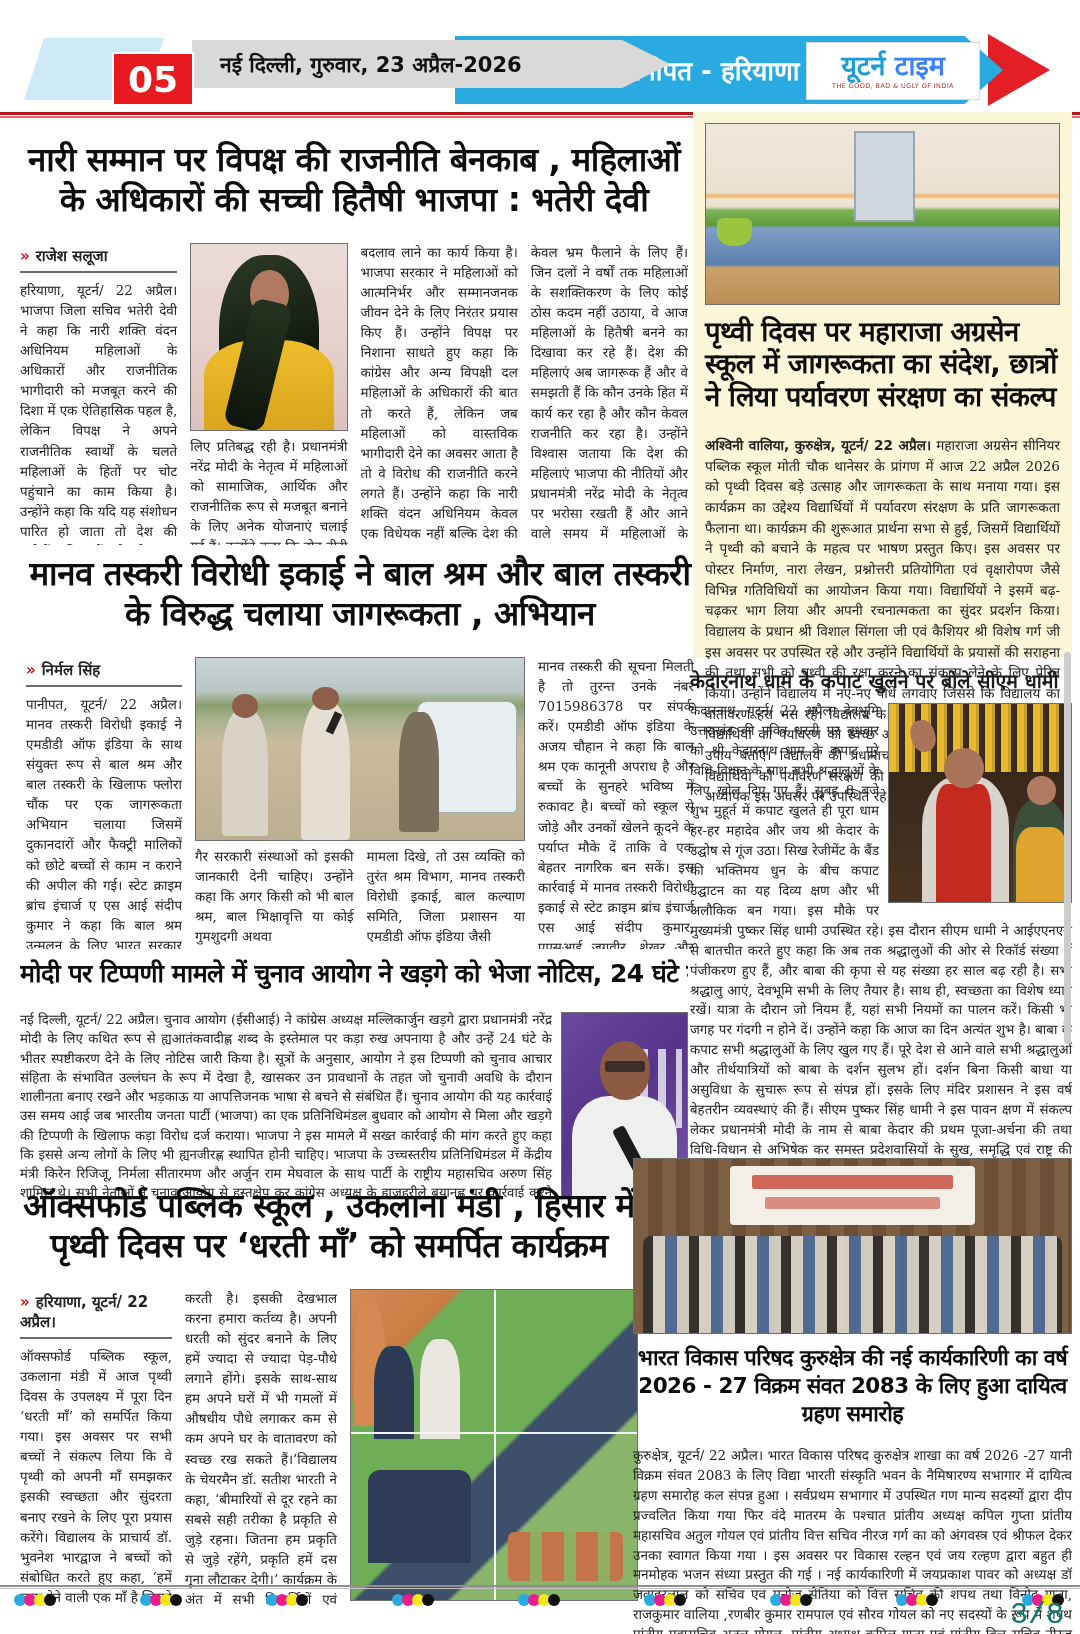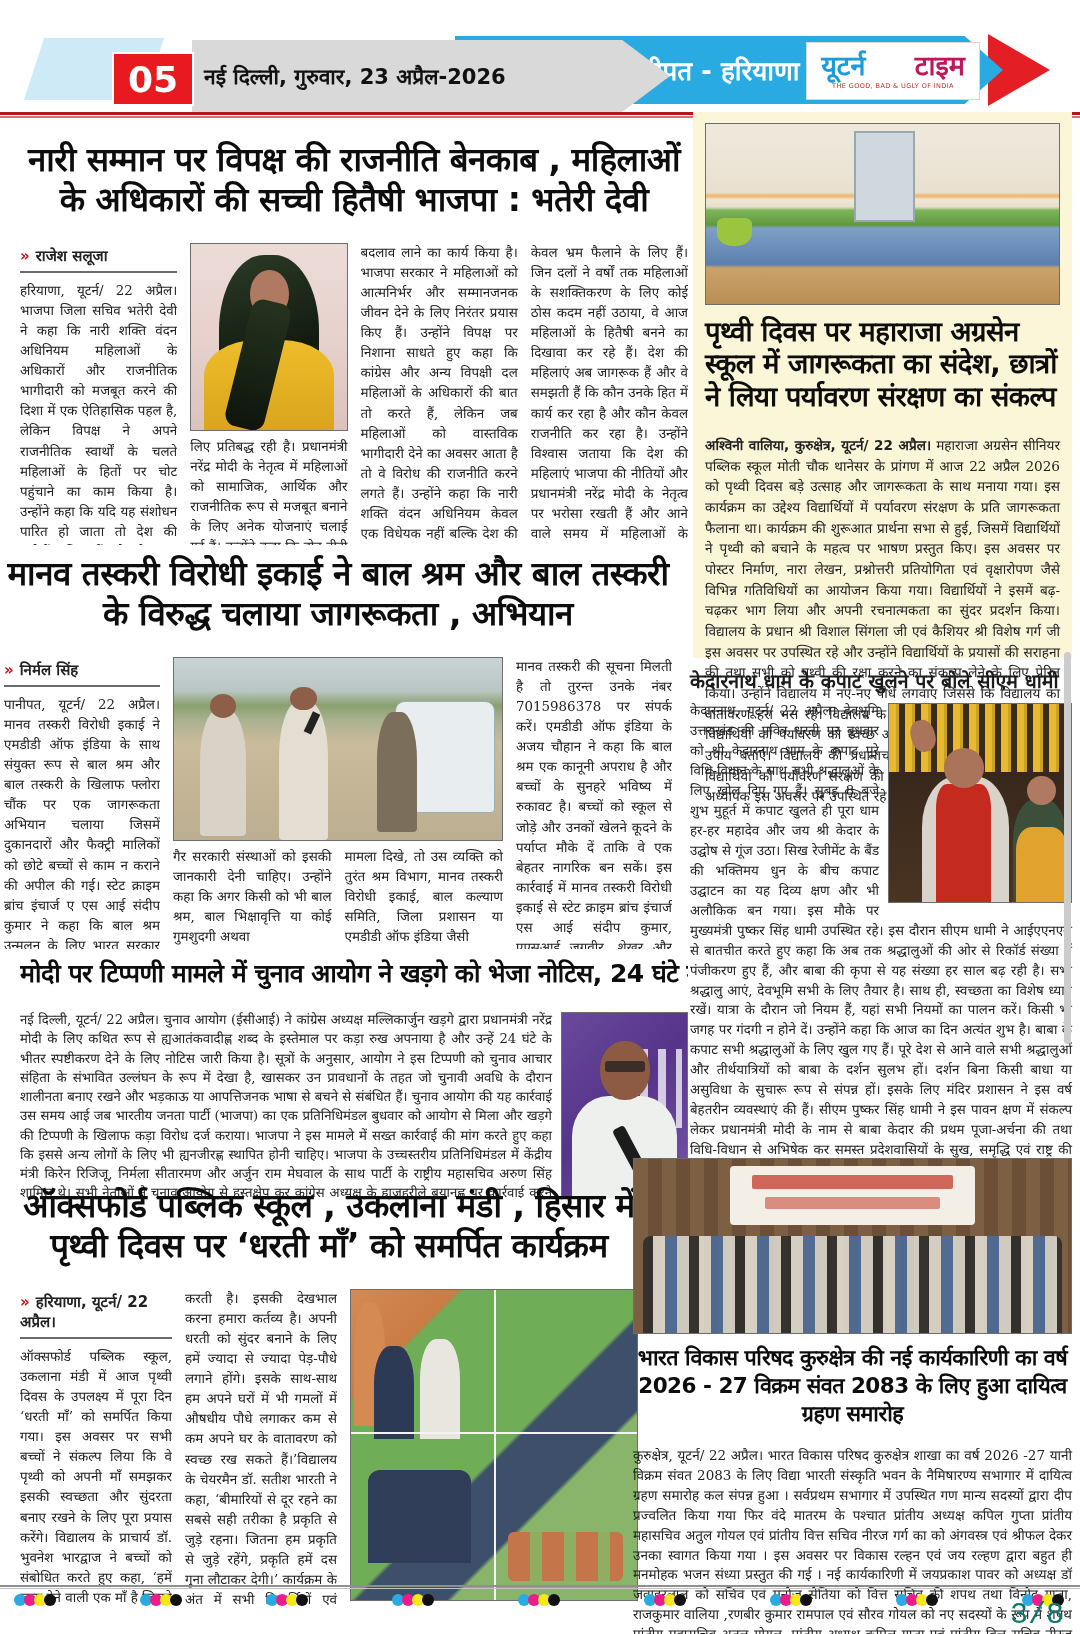--- a/index.html
+++ b/index.html
@@ -6,35 +6,35 @@
   .page{position:relative;width:1080px;height:1634px;background:#ffffff;margin:0 auto;
         font-family:"DejaVu Sans","Liberation Sans",sans-serif;color:#1b1b1b;overflow:hidden;}
 
   
   .masthead{position:absolute;left:0;top:30px;width:1080px;height:80px;}
   .blue-flag{position:absolute;left:34px;top:8px;width:120px;height:62px;background:#cfeaf7;
              transform:skewX(-18deg);z-index:1;}
   .pagenum{position:absolute;left:112px;top:22px;width:82px;height:54px;background:#e8191f;
            color:#fff;font-size:36px;font-weight:800;display:flex;align-items:center;justify-content:center;
            z-index:5;box-shadow:0 0 0 2px #fff inset;}
-  .date-banner{position:absolute;left:192px;top:10px;width:478px;height:72px;background:#d9d9d9;
+  .date-banner{position:absolute;left:192px;top:10px;width:478px;height:48px;background:#d9d9d9;
                clip-path:polygon(0 0,90% 0,100% 50%,90% 100%,0 100%);z-index:4;
-               display:flex;align-items:center;padding-left:12px;box-sizing:border-box;}
+               display:flex;align-items:center;padding-left:28px;box-sizing:border-box;}
   .date-banner span{font-size:21px;font-weight:700;color:#111;}
   .section-banner{position:absolute;left:455px;top:6px;width:548px;height:68px;background:#29abe2;
                   clip-path:polygon(0 0,93% 0,100% 50%,93% 100%,0 100%);z-index:3;
                   display:flex;align-items:center;justify-content:center;box-sizing:border-box;padding-left:120px;padding-right:90px;}
   .section-banner span{font-size:26px;font-weight:800;color:#fff;white-space:nowrap;}
   .red-arrow{position:absolute;left:988px;top:4px;width:0;height:0;z-index:2;
              border-top:36px solid transparent;border-bottom:36px solid transparent;border-left:62px solid #e31e24;}
   .logo-card{position:absolute;left:806px;top:12px;width:172px;height:56px;background:#fff;z-index:6;
              border:1px solid #d8d8d8;display:flex;flex-direction:column;align-items:center;justify-content:center;}
   .logo-line{font-size:27px;font-weight:800;line-height:1;white-space:nowrap;}
   .logo-blue{color:#1b9cd8;}
-  .logo-black{color:#be185d;padding-left:40px;}
+  .logo-black{color:#3b82f6;}
   .logo-tag{font-size:6.5px;letter-spacing:.4px;color:#b3322c;margin-top:3px;white-space:nowrap;}
   .red-rule{position:absolute;left:0;top:112px;width:1080px;height:6px;
             border-top:3px solid #b5161b;border-bottom:2px solid #e26b6e;box-sizing:border-box;}
 
   
   .art{position:absolute;box-sizing:border-box;}
   .hl{font-weight:800;color:#0d0d0d;text-align:center;line-height:1.22;letter-spacing:-.5px;}
   .byline{font-size:15px;font-weight:700;color:#222;padding:2px 0 6px 0;border-bottom:2px solid #6b6b6b;margin-bottom:8px;}
   .byline .mk{color:#c4161c;margin-right:6px;}
   .bodytxt{font-size:13.4px;line-height:1.5;text-align:justify;color:#222;
@@ -62,21 +62,21 @@
   .ph-kids{width:100%;height:182px;
     background:linear-gradient(180deg,#efe9dd 0%,#e9e0cf 38%,#f0b468 40%,#efe6d6 42%,#e8dfcc 46%,
                #7fb55a 48%,#5d9a3d 56%,#7f9fc4 58%,#5c7fae 78%,#caa36a 80%,#b98e55 100%);}
   .ph-kids .door{position:absolute;left:42%;top:4%;width:16%;height:48%;background:#cfd8de;border:2px solid #9aa7ad;}
   .ph-kids .pot{position:absolute;left:3%;top:52%;width:10%;height:16%;background:#9bc53f;border-radius:20% 20% 45% 45%;}
   .ybox .hl{font-size:27.5px;text-align:left;margin-top:10px;line-height:1.18;}
   .ybox .bodytxt{margin-top:9px;font-size:13.6px;line-height:1.52;}
   .lead{font-weight:700;font-family:"DejaVu Sans","Liberation Sans",sans-serif;}
 
   
-  .art2{left:4px;top:532px;width:668px;height:402px;}
+  .art2{left:26px;top:532px;width:668px;height:402px;}
   .art2 .hl{font-size:33px;}
   .art2 .cols{margin-top:8px;height:292px;}
   .mid{width:330px;flex:none;display:flex;flex-direction:column;}
   .ph-street{width:100%;height:184px;margin-bottom:6px;
     background:linear-gradient(180deg,#c9d4d6 0%,#b9c6c4 18%,#8aa06d 26%,#a9b18f 34%,#c9bb9b 46%,#bcae90 100%);}
   .ph-street .van{position:absolute;right:2%;top:24%;width:30%;height:60%;background:#e8eef0;border-radius:10px 10px 4px 4px;border:1px solid #9fb0b5;}
   .ph-street .m1{position:absolute;left:8%;top:28%;width:14%;height:70%;background:#d8d3c6;border-radius:40% 40% 4px 4px;}
   .ph-street .m1h{position:absolute;left:11%;top:20%;width:8%;height:13%;border-radius:50%;background:#8d5f49;}
   .ph-street .m2{position:absolute;left:32%;top:24%;width:15%;height:76%;background:#e3ddd2;border-radius:40% 40% 4px 4px;}
   .ph-street .m2h{position:absolute;left:35.5%;top:16%;width:8%;height:13%;border-radius:50%;background:#8d5f49;}

